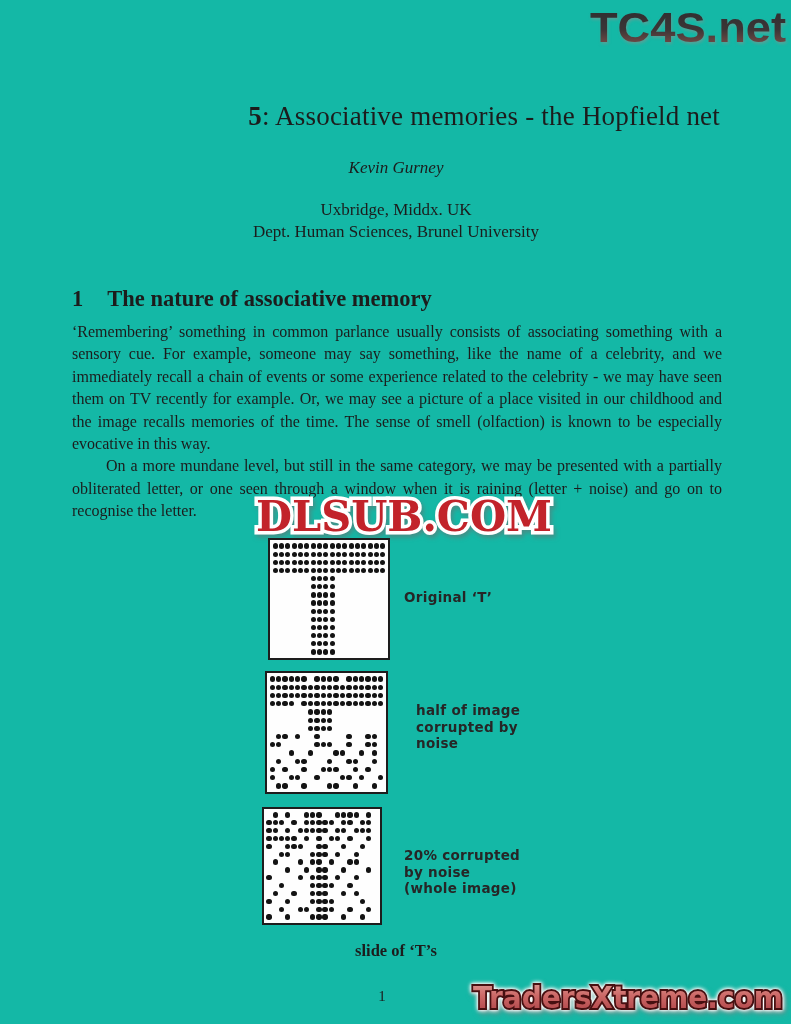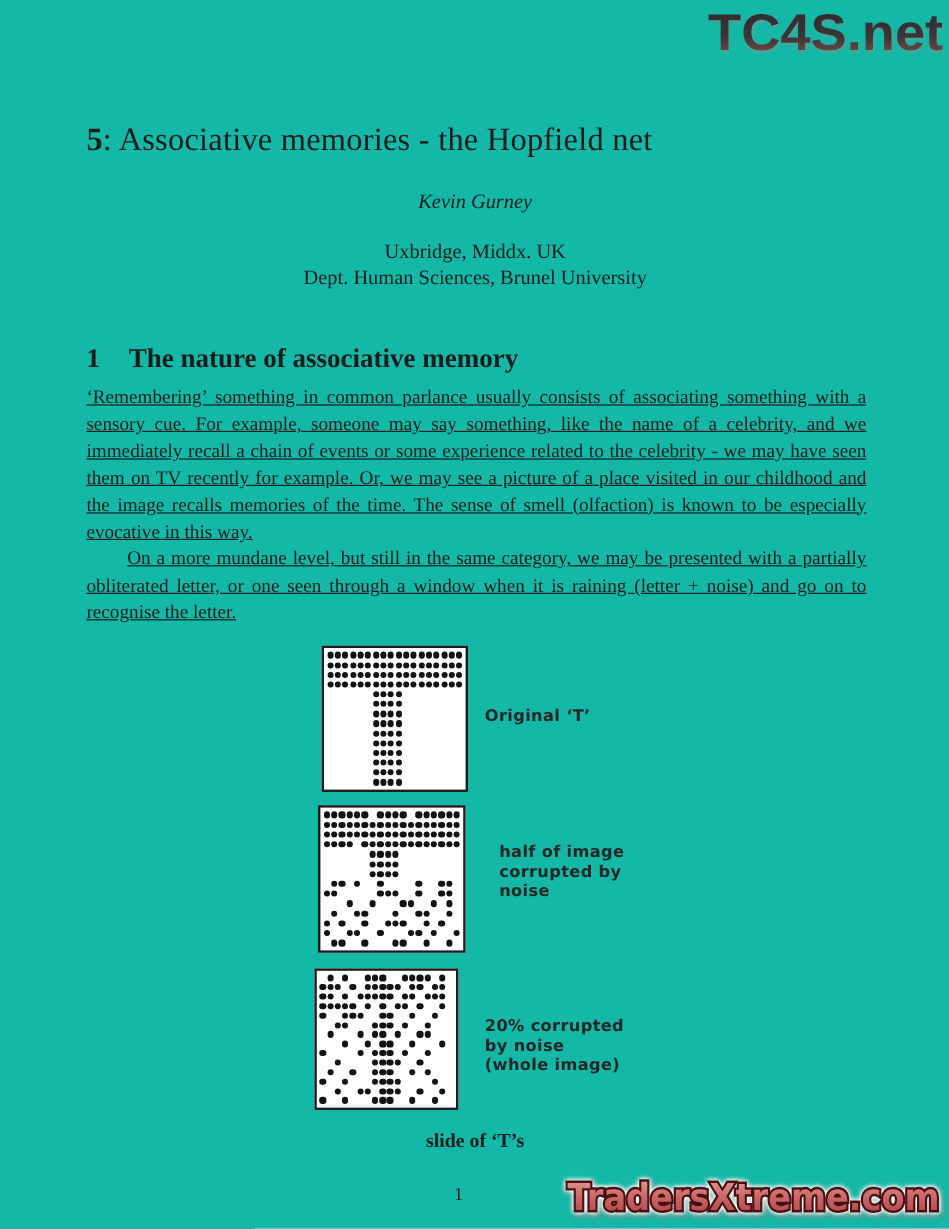--- a/index.html
+++ b/index.html
@@ -14,41 +14,41 @@
   }
 
   
   .wm-top { position:absolute; top:0px; left:585px; width:206px; height:54px; }
   .wm-mid { position:absolute; top:484px; left:248px; width:312px; height:62px; }
   .wm-bot { position:absolute; top:974px; left:466px; width:325px; height:48px; }
 
   
   .title {
     position:absolute; top:101px; left:72px; width:648px;
-    text-align:left; font-size:27px; letter-spacing:0.2px;
+    text-align:right; font-size:27px; letter-spacing:0.2px;
   }
   .title .tnum { font-weight:bold; }
   .author {
     position:absolute; top:158px; left:72px; width:648px;
     text-align:center; font-style:italic; font-size:17px;
   }
   .affil {
     position:absolute; top:199px; left:72px; width:648px;
     text-align:center; font-size:17px; line-height:22px;
   }
   .heading {
     position:absolute; top:286px; left:72px; width:648px;
     font-weight:bold; font-size:22.5px;
   }
   .heading .hnum { margin-right:24px; }
   .bodytext {
     position:absolute; top:321px; left:72px; width:650px;
     font-size:16px; line-height:22.4px; text-align:justify;
   }
-  .bodytext p { margin:0;text-decoration:underline; }
+  .bodytext p { margin:0; }
   .bodytext p.indent { text-indent:34px; }
 
   
   .panel-box {
     position:absolute;
     border:2px solid #1d1d1d;
     background:#fefefe;
     display:grid;
     grid-template-columns:repeat(18, 1fr);
     grid-auto-rows:1fr;
@@ -112,20 +112,25 @@
 
   <div class="heading">
     <span class="hnum">1</span><span>The nature of associative memory</span>
   </div>
 
   <div class="bodytext">
     <p>‘Remembering’ something in common parlance usually consists of associating something with a sensory cue.  For example, someone may say something, like the name of a celebrity, and we immediately recall a chain of events or some experience related to the celebrity - we may have seen them on TV recently for example.  Or, we may see a picture of a place visited in our childhood and the image recalls memories of the time.  The sense of smell (olfaction) is known to be especially evocative in this way.</p>
     <p class="indent">On a more mundane level, but still in the same category, we may be presented with a partially obliterated letter, or one seen through a window when it is raining (letter + noise) and go on to recognise the letter.</p>
   </div>
 
+  <div class="wm-mid">
+    <svg width="312" height="62" viewBox="0 0 312 62">
+      <text x="156" y="47" text-anchor="middle" font-family="DejaVu Serif, serif" font-weight="bold" font-size="42" textLength="296" lengthAdjust="spacingAndGlyphs" fill="#c2232a" stroke="#ffffff" stroke-width="7" paint-order="stroke">DLSUB.COM</text>
+    </svg>
+  </div>
 
   <div class="panel-box box1">
       <div class="cell">
         <div class="dot"></div>
       </div>
       <div class="cell">
         <div class="dot"></div>
       </div>
       <div class="cell">
         <div class="dot"></div>

